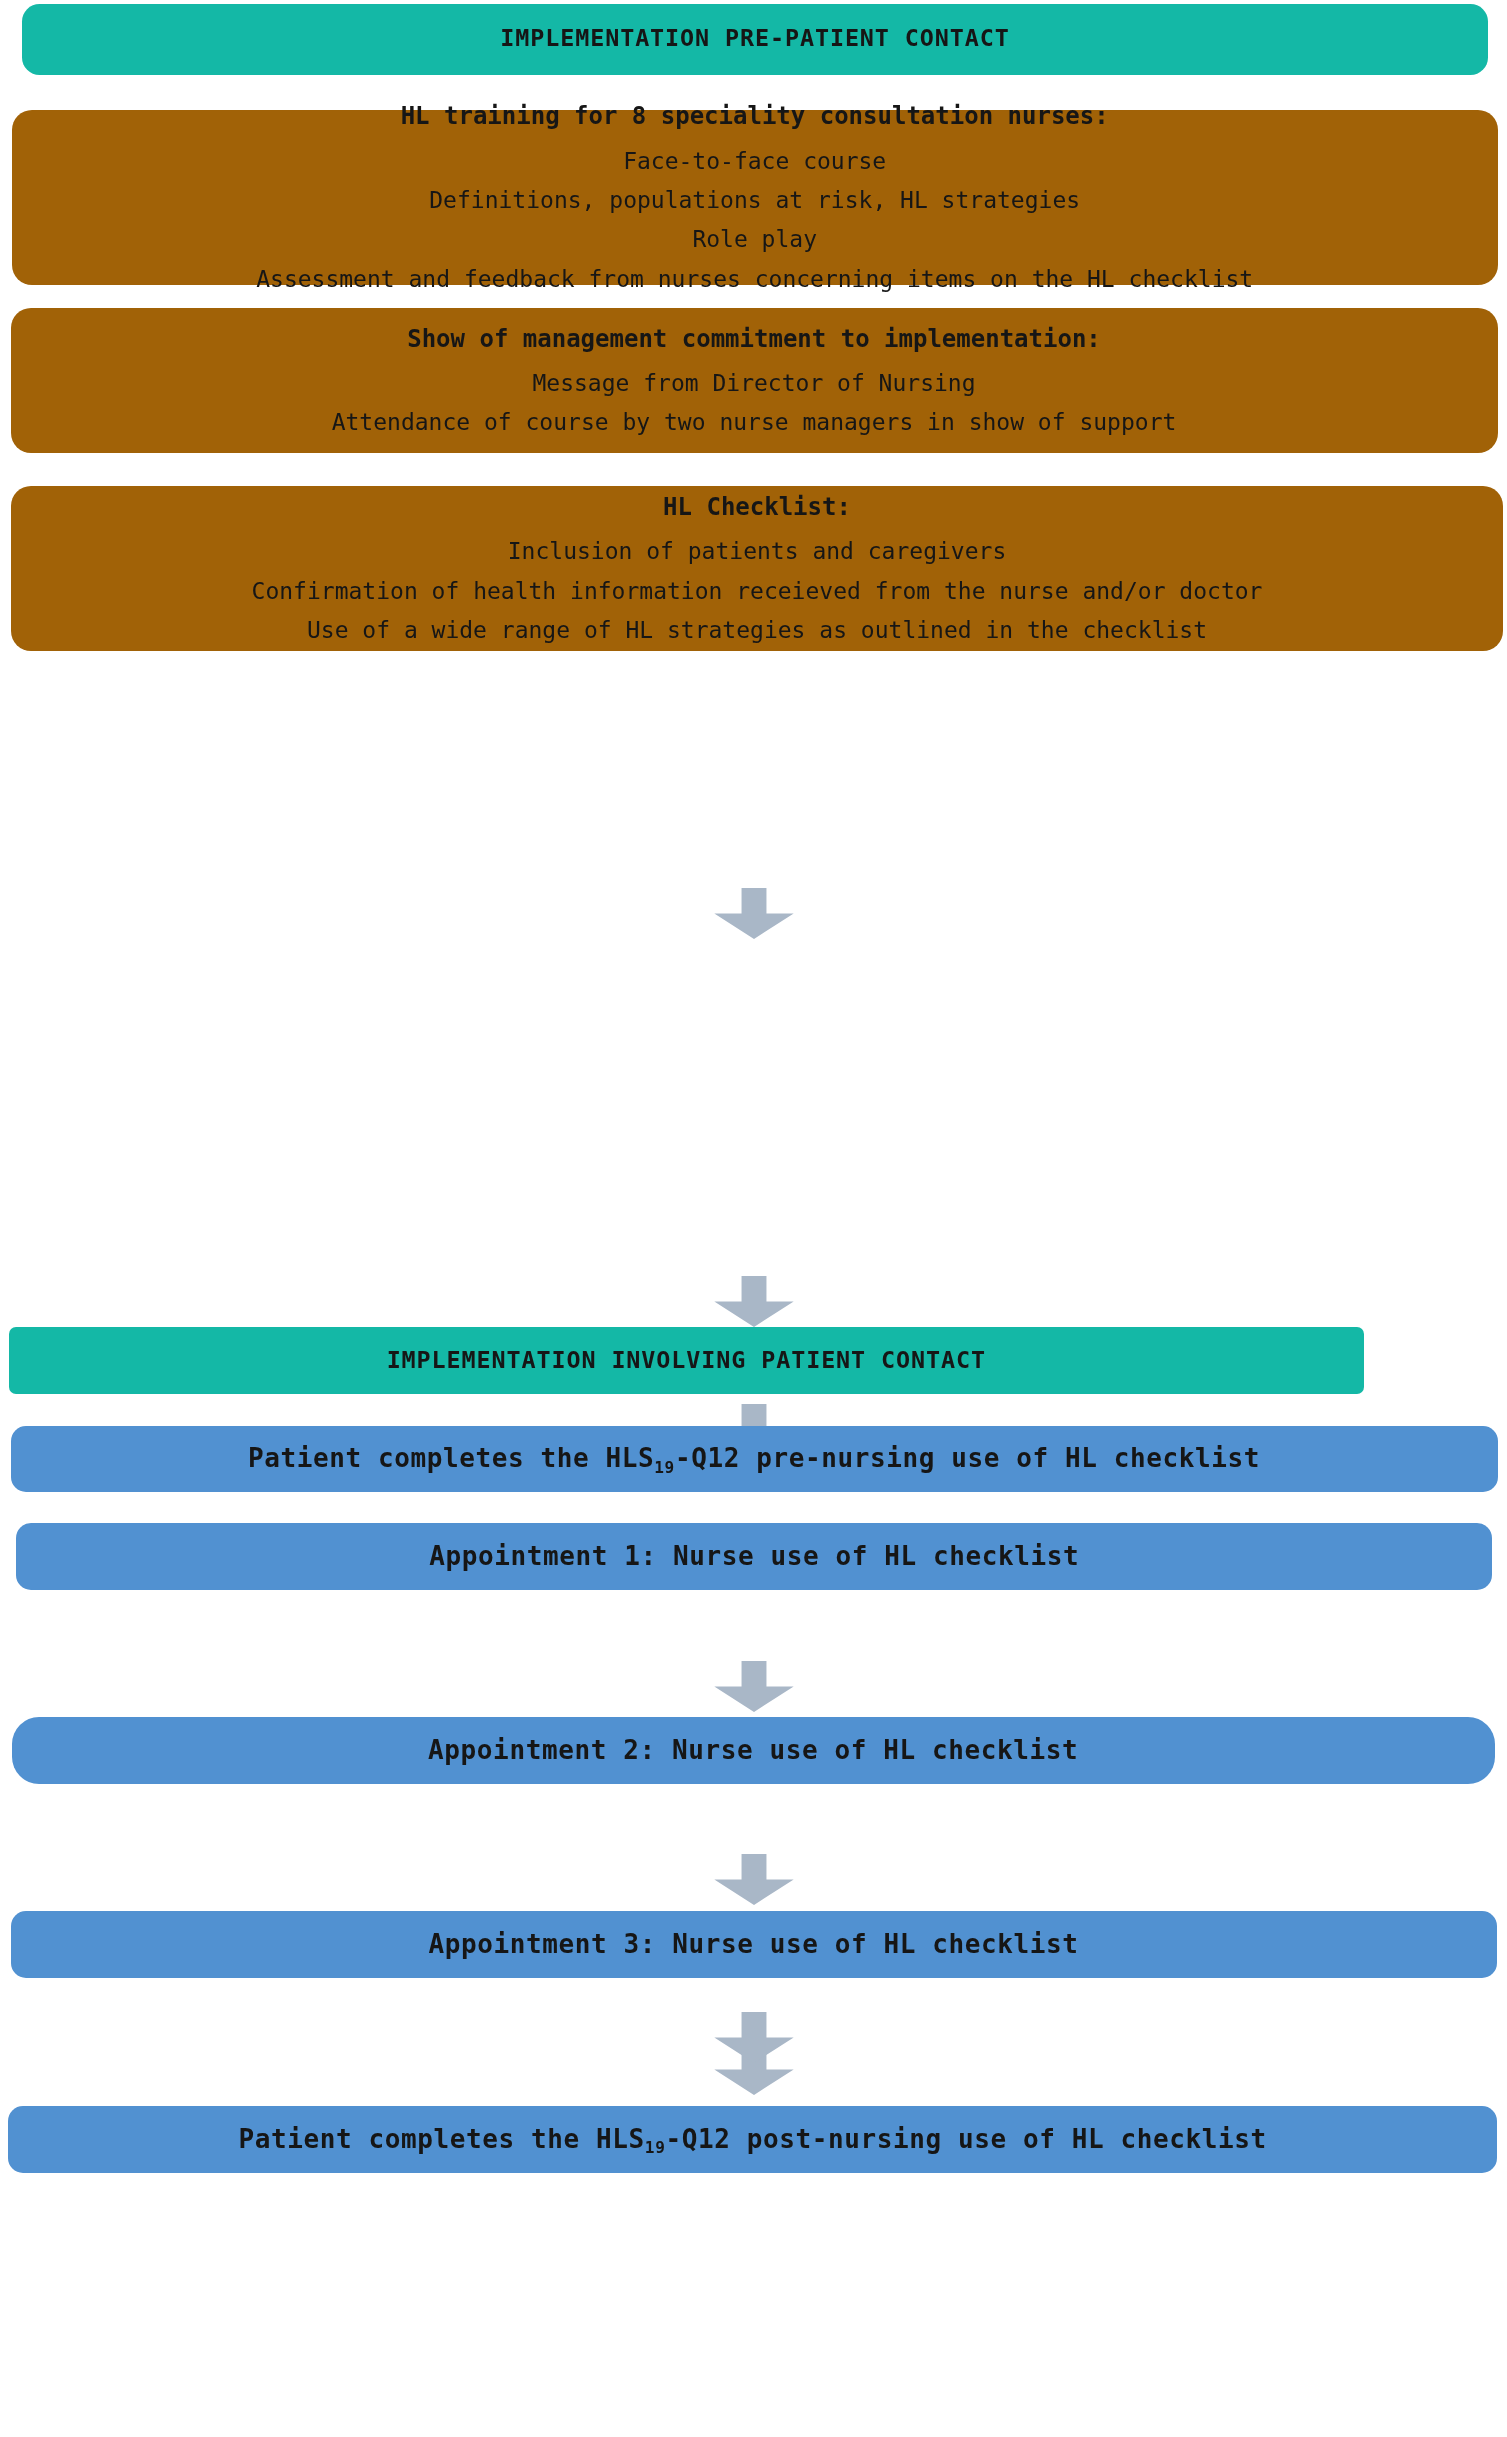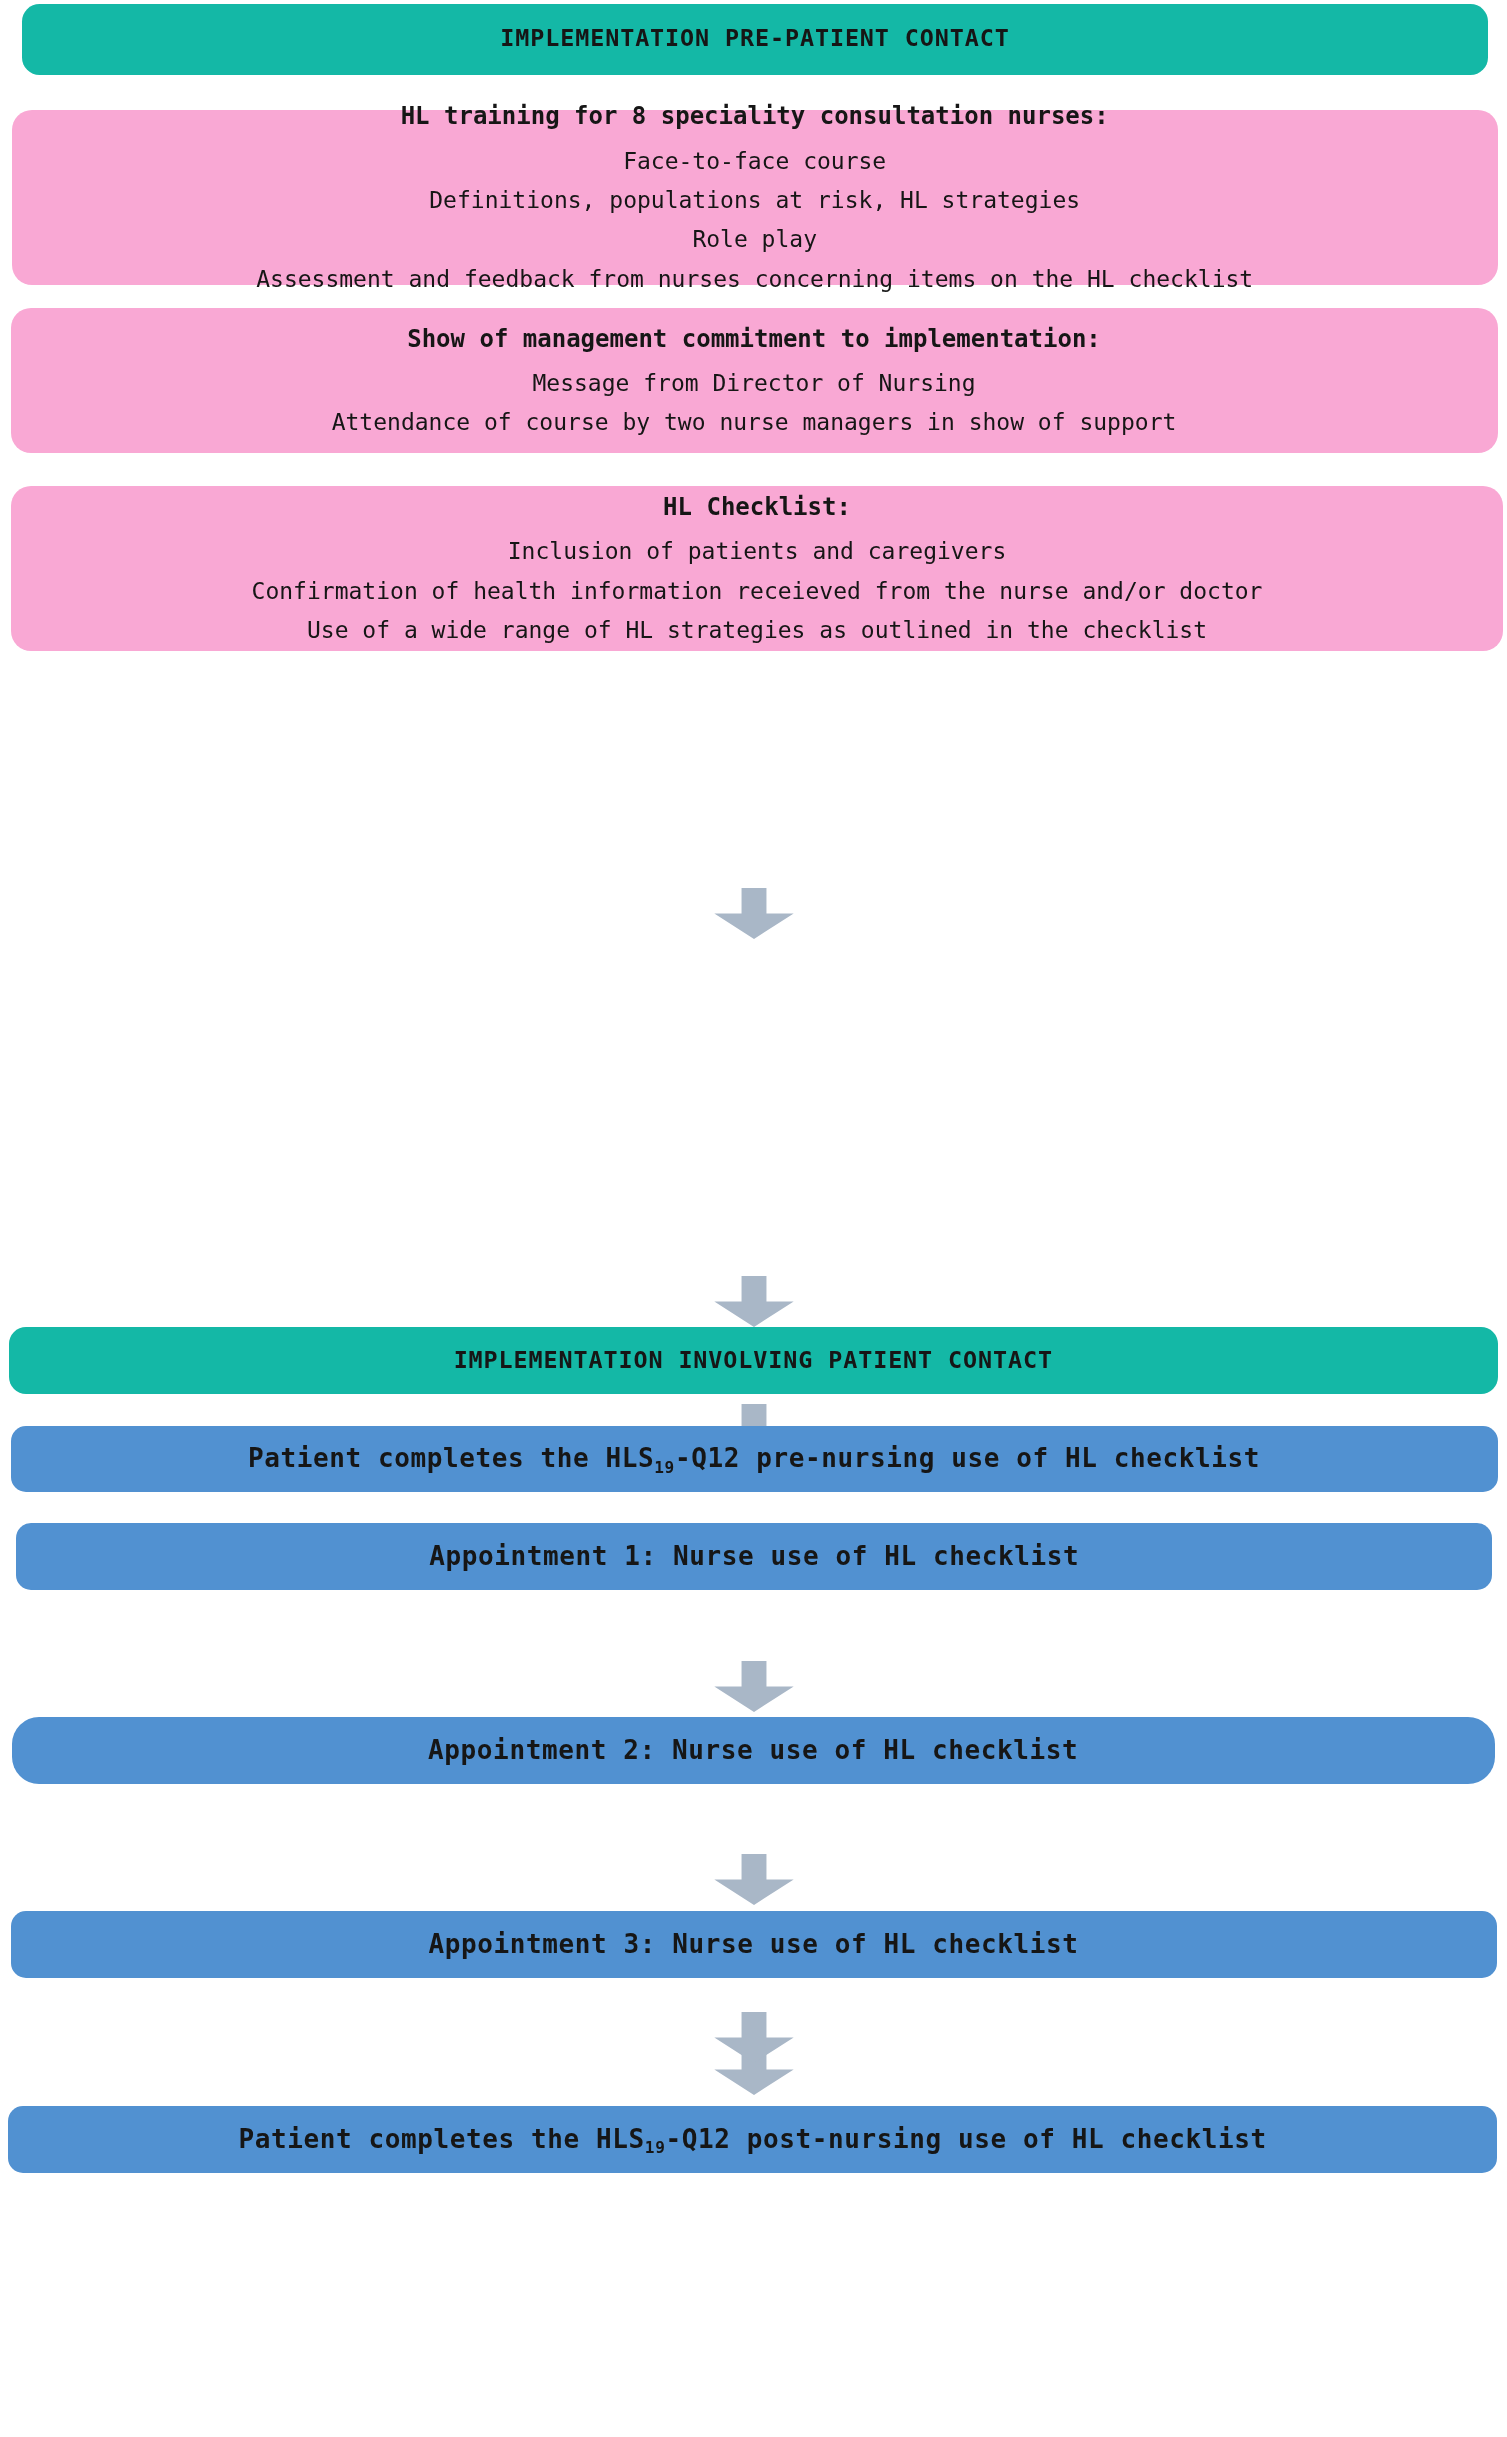--- a/index.html
+++ b/index.html
@@ -31,21 +31,21 @@
     flex-direction: column;
     align-items: center;
     justify-content: center;
     text-align: center;
     color: #161616;
     border-radius: 20px;
     padding: 3.5px 17.5px;
   }
 
   .box.gray   { background: #14b8a6; }
-  .box.yellow { background: #f9a8d4; }
+  .box.yellow { background: #a16207; }
   .box.blue   { background: #5191d1; }
 
   
   .line {
     display: block;
     width: 100%;
     line-height: 1.05;
     letter-spacing: 0px;
     white-space: nowrap;
   }
@@ -85,21 +85,21 @@
     position: absolute;
     display: block;
   }
   .arrow svg { display: block; }
 
   
   #box-header-1   { left: 22px;  top: 3.5px;    width: 1466px; height: 71px; border-radius: 17.5px; }
   #box-training   { left: 11.7px;  top: 110px;  width: 1486px; height: 175px; }
   #box-commitment { left: 10.5px;  top: 308px;  width: 1487px; height: 145px; }
   #box-checklist  { left: 11px;  top: 486px;  width: 1492px; height: 165px; }
-  #box-header-2   { left: 8.8px;  top: 1327px; width: 1489px; height: 67px; border-radius: 17px; }
+  #box-header-2   { left: 8.8px;  top: 1327px; width: 1355px; height: 67px; border-radius: 7px; }
   #box-pre        { left: 10.5px;  top: 1426px; width: 1487px; height: 66px; border-radius: 15px; }
   #box-appt-1     { left: 16.3px;  top: 1523px; width: 1476px; height: 67px; border-radius: 15px; }
   #box-appt-2     { left: 11.7px;  top: 1717px; width: 1483px; height: 67px; border-radius: 27px; }
   #box-appt-3     { left: 10.5px;  top: 1911px; width: 1486px; height: 67px; border-radius: 15px; }
   #box-post       { left: 8.2px;  top: 2106px; width: 1489px; height: 67px; border-radius: 15px; }
 
   #arrow-1 { left: 714px; top: 143px;  }
   #arrow-2 { left: 714px; top: 558px;  }
   #arrow-3 { left: 714px; top: 888px; }
   #arrow-4 { left: 714px; top: 1276px; }

